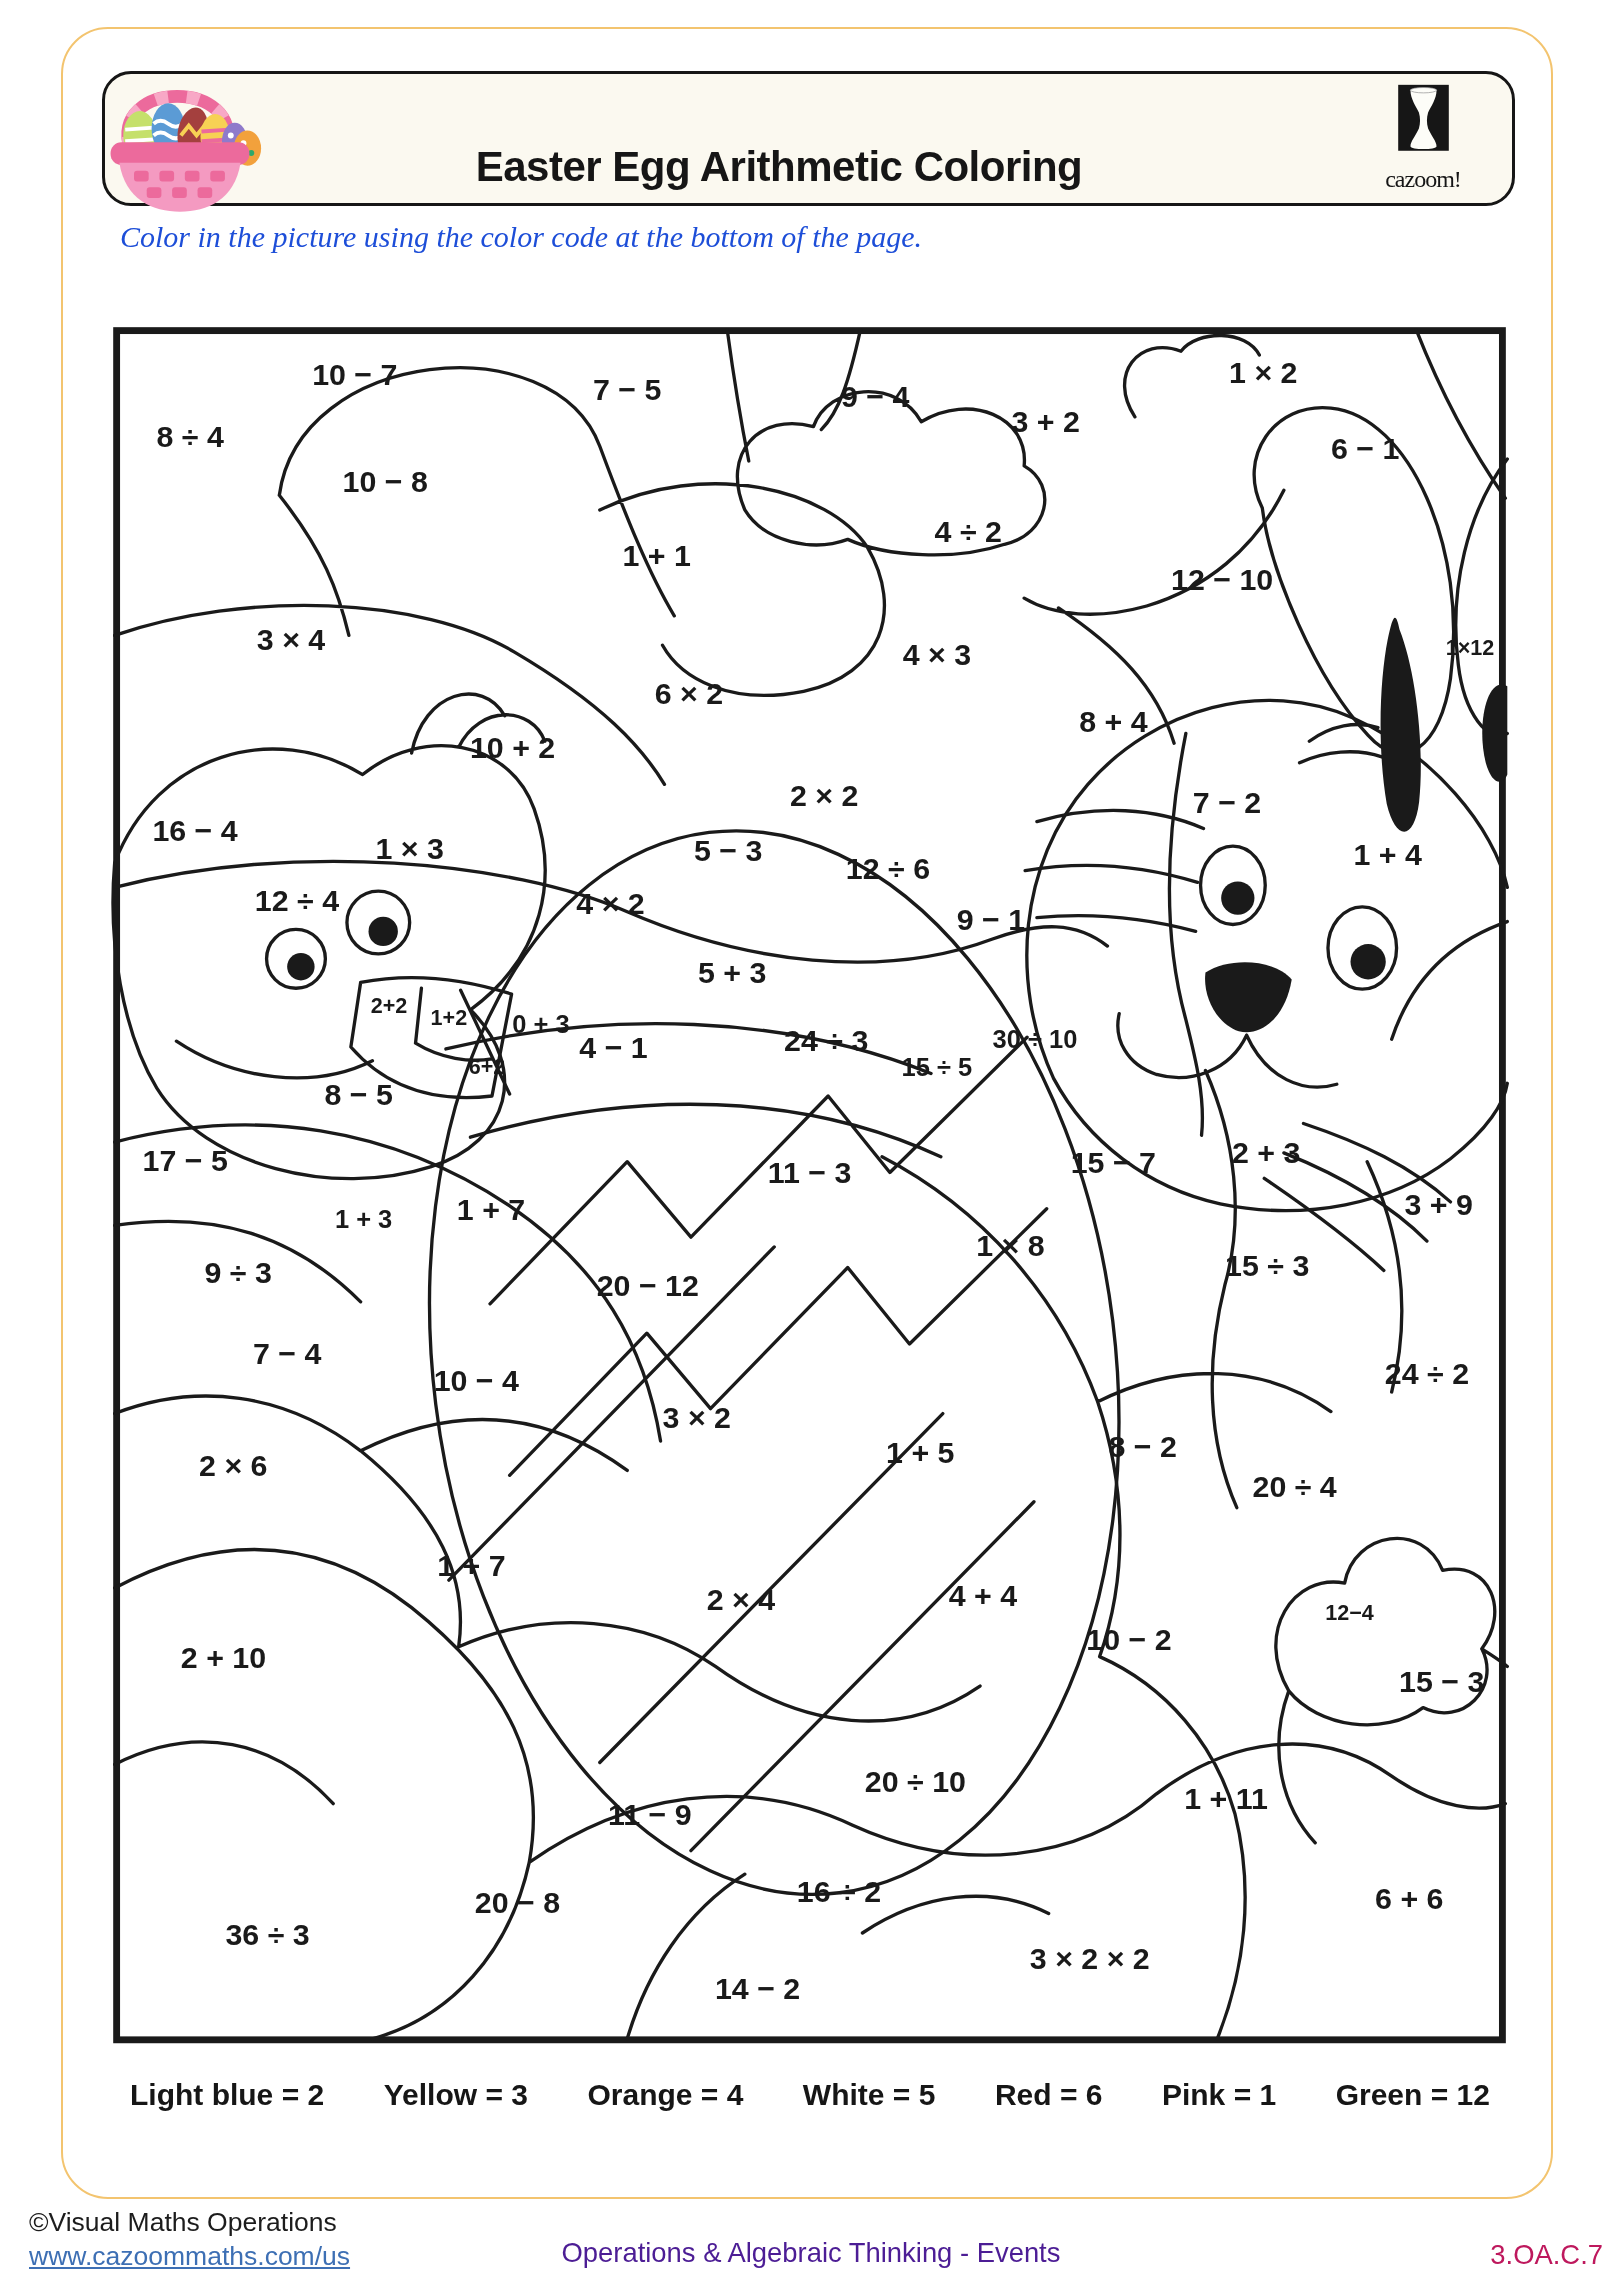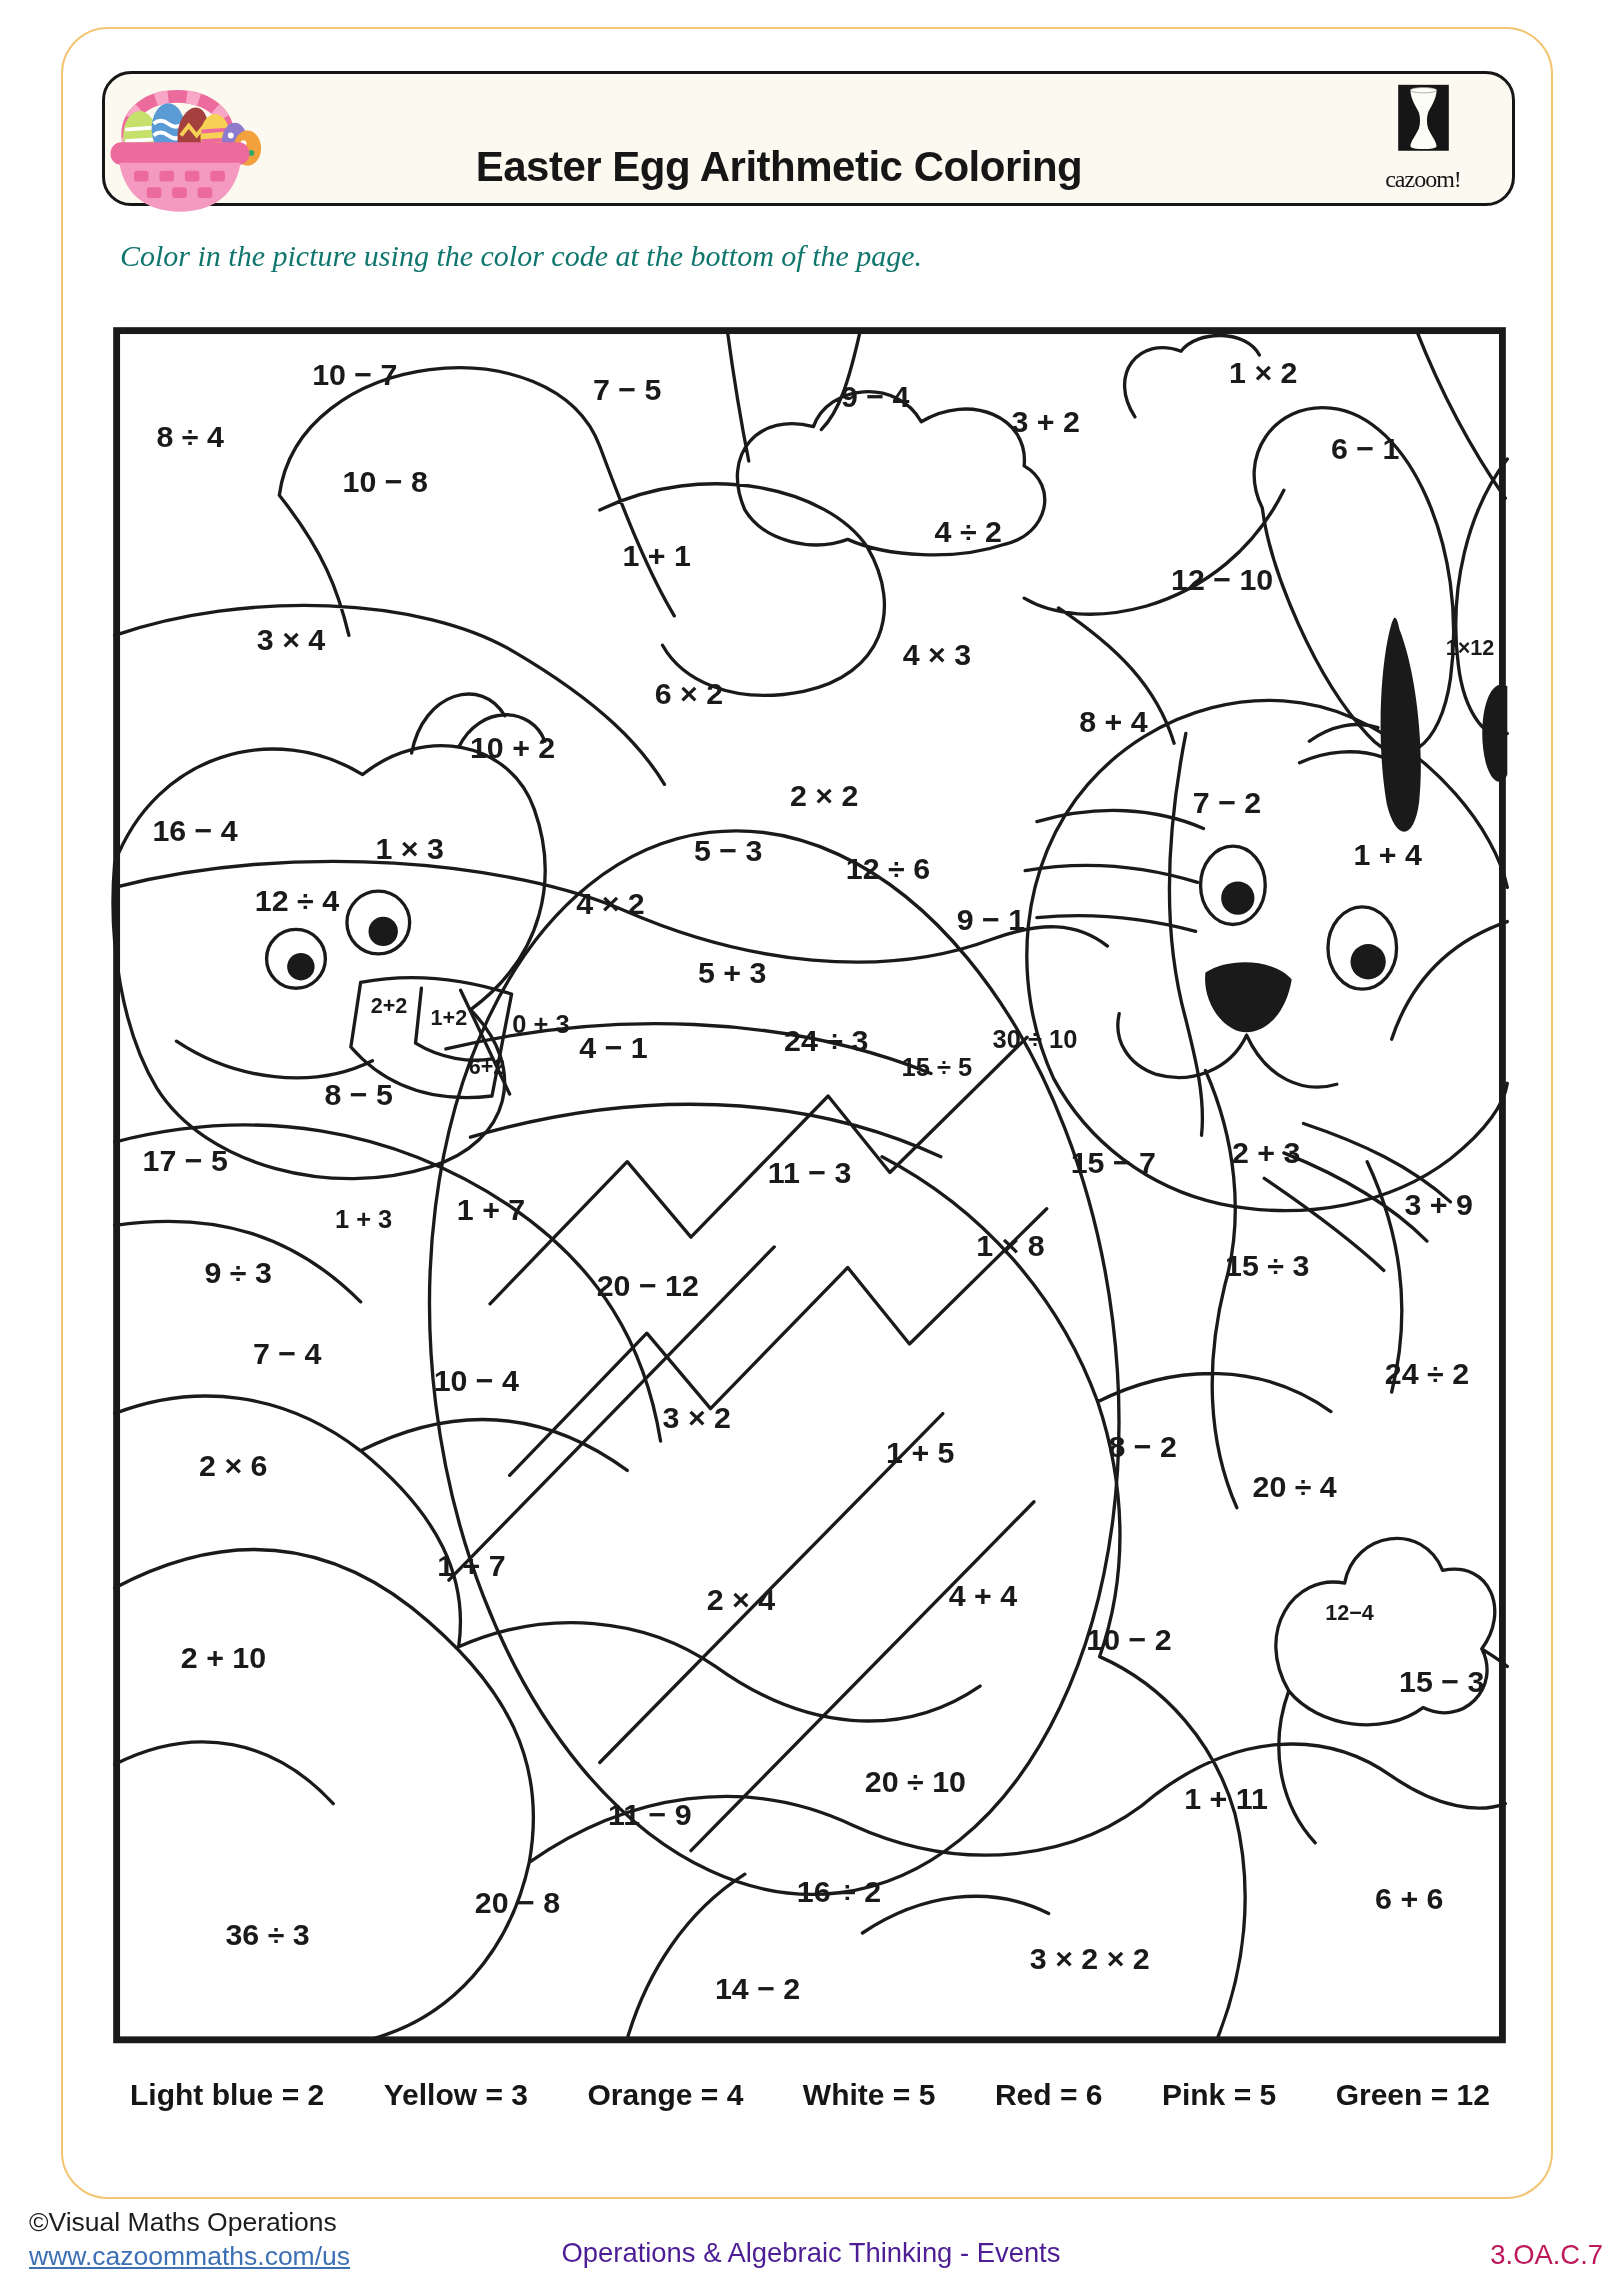--- a/index.html
+++ b/index.html
@@ -12,22 +12,22 @@
               background:#FBF9F0;border:3.9px solid #161616;border-radius:29px;}
   .basket{position:absolute;left:-13.7px;top:-23.5px;width:174px;height:165px;}
   .title{position:absolute;left:186px;right:245px;top:0;height:100%;display:flex;
          align-items:center;justify-content:center;font-size:42px;font-weight:bold;
          letter-spacing:-0.5px;white-space:nowrap;}
   .logo{position:absolute;right:25.5px;top:9.8px;width:127px;text-align:center;}
   .logo svg{width:69px;height:86px;display:block;margin:0 auto;}
   .logo-text{font-family:"Liberation Serif",serif;font-weight:normal;font-size:24px;
              letter-spacing:-1px;display:block;margin-top:-3.9px;}
   
-  .instruction{position:absolute;left:120px;top:239px;margin:0;
-               font-family:"Liberation Serif",serif;font-style:italic;font-size:30px;color:#0f766e;}
+  .instruction{position:absolute;left:120px;top:220px;margin:0;
+               font-family:"Liberation Serif",serif;font-style:italic;font-size:30px;color:#1d4ed8;}
   
   .picture{position:absolute;left:0;top:0;width:1621px;height:2293px;}
   .picture path,.picture ellipse,.picture circle,.picture rect{vector-effect:none;}
   .ln{fill:none;stroke:#1A1A1A;stroke-width:3.4;stroke-linecap:round;stroke-linejoin:round;}
   .ln-thick{fill:none;stroke:#1A1A1A;stroke-width:7;}
   .blk{fill:#1A1A1A;stroke:none;}
   .eye{fill:#ffffff;stroke:#1A1A1A;stroke-width:3.4;}
   .lbl{font-family:"Liberation Sans",sans-serif;font-weight:bold;font-size:31px;fill:#1A1A1A;}
   .md{font-size:26px;}
   .sm{font-size:22px;}
@@ -269,21 +269,21 @@
       <text class="lbl" x="773" y="2039">14 − 2</text>
     </g>
   </svg>
 
   <div class="legend">
     <span>Light blue = 2</span>
     <span>Yellow = 3</span>
     <span>Orange = 4</span>
     <span>White = 5</span>
     <span>Red = 6</span>
-    <span>Pink = 5</span>
+    <span>Pink = 1</span>
     <span>Green = 12</span>
   </div>
 
   <div class="footer-left">
     <span>©Visual Maths Operations</span><br>
     <a href="#">www.cazoommaths.com/us</a>
   </div>
   <div class="footer-center">Operations &amp; Algebraic Thinking - Events</div>
   <div class="footer-right">3.OA.C.7</div>
 

